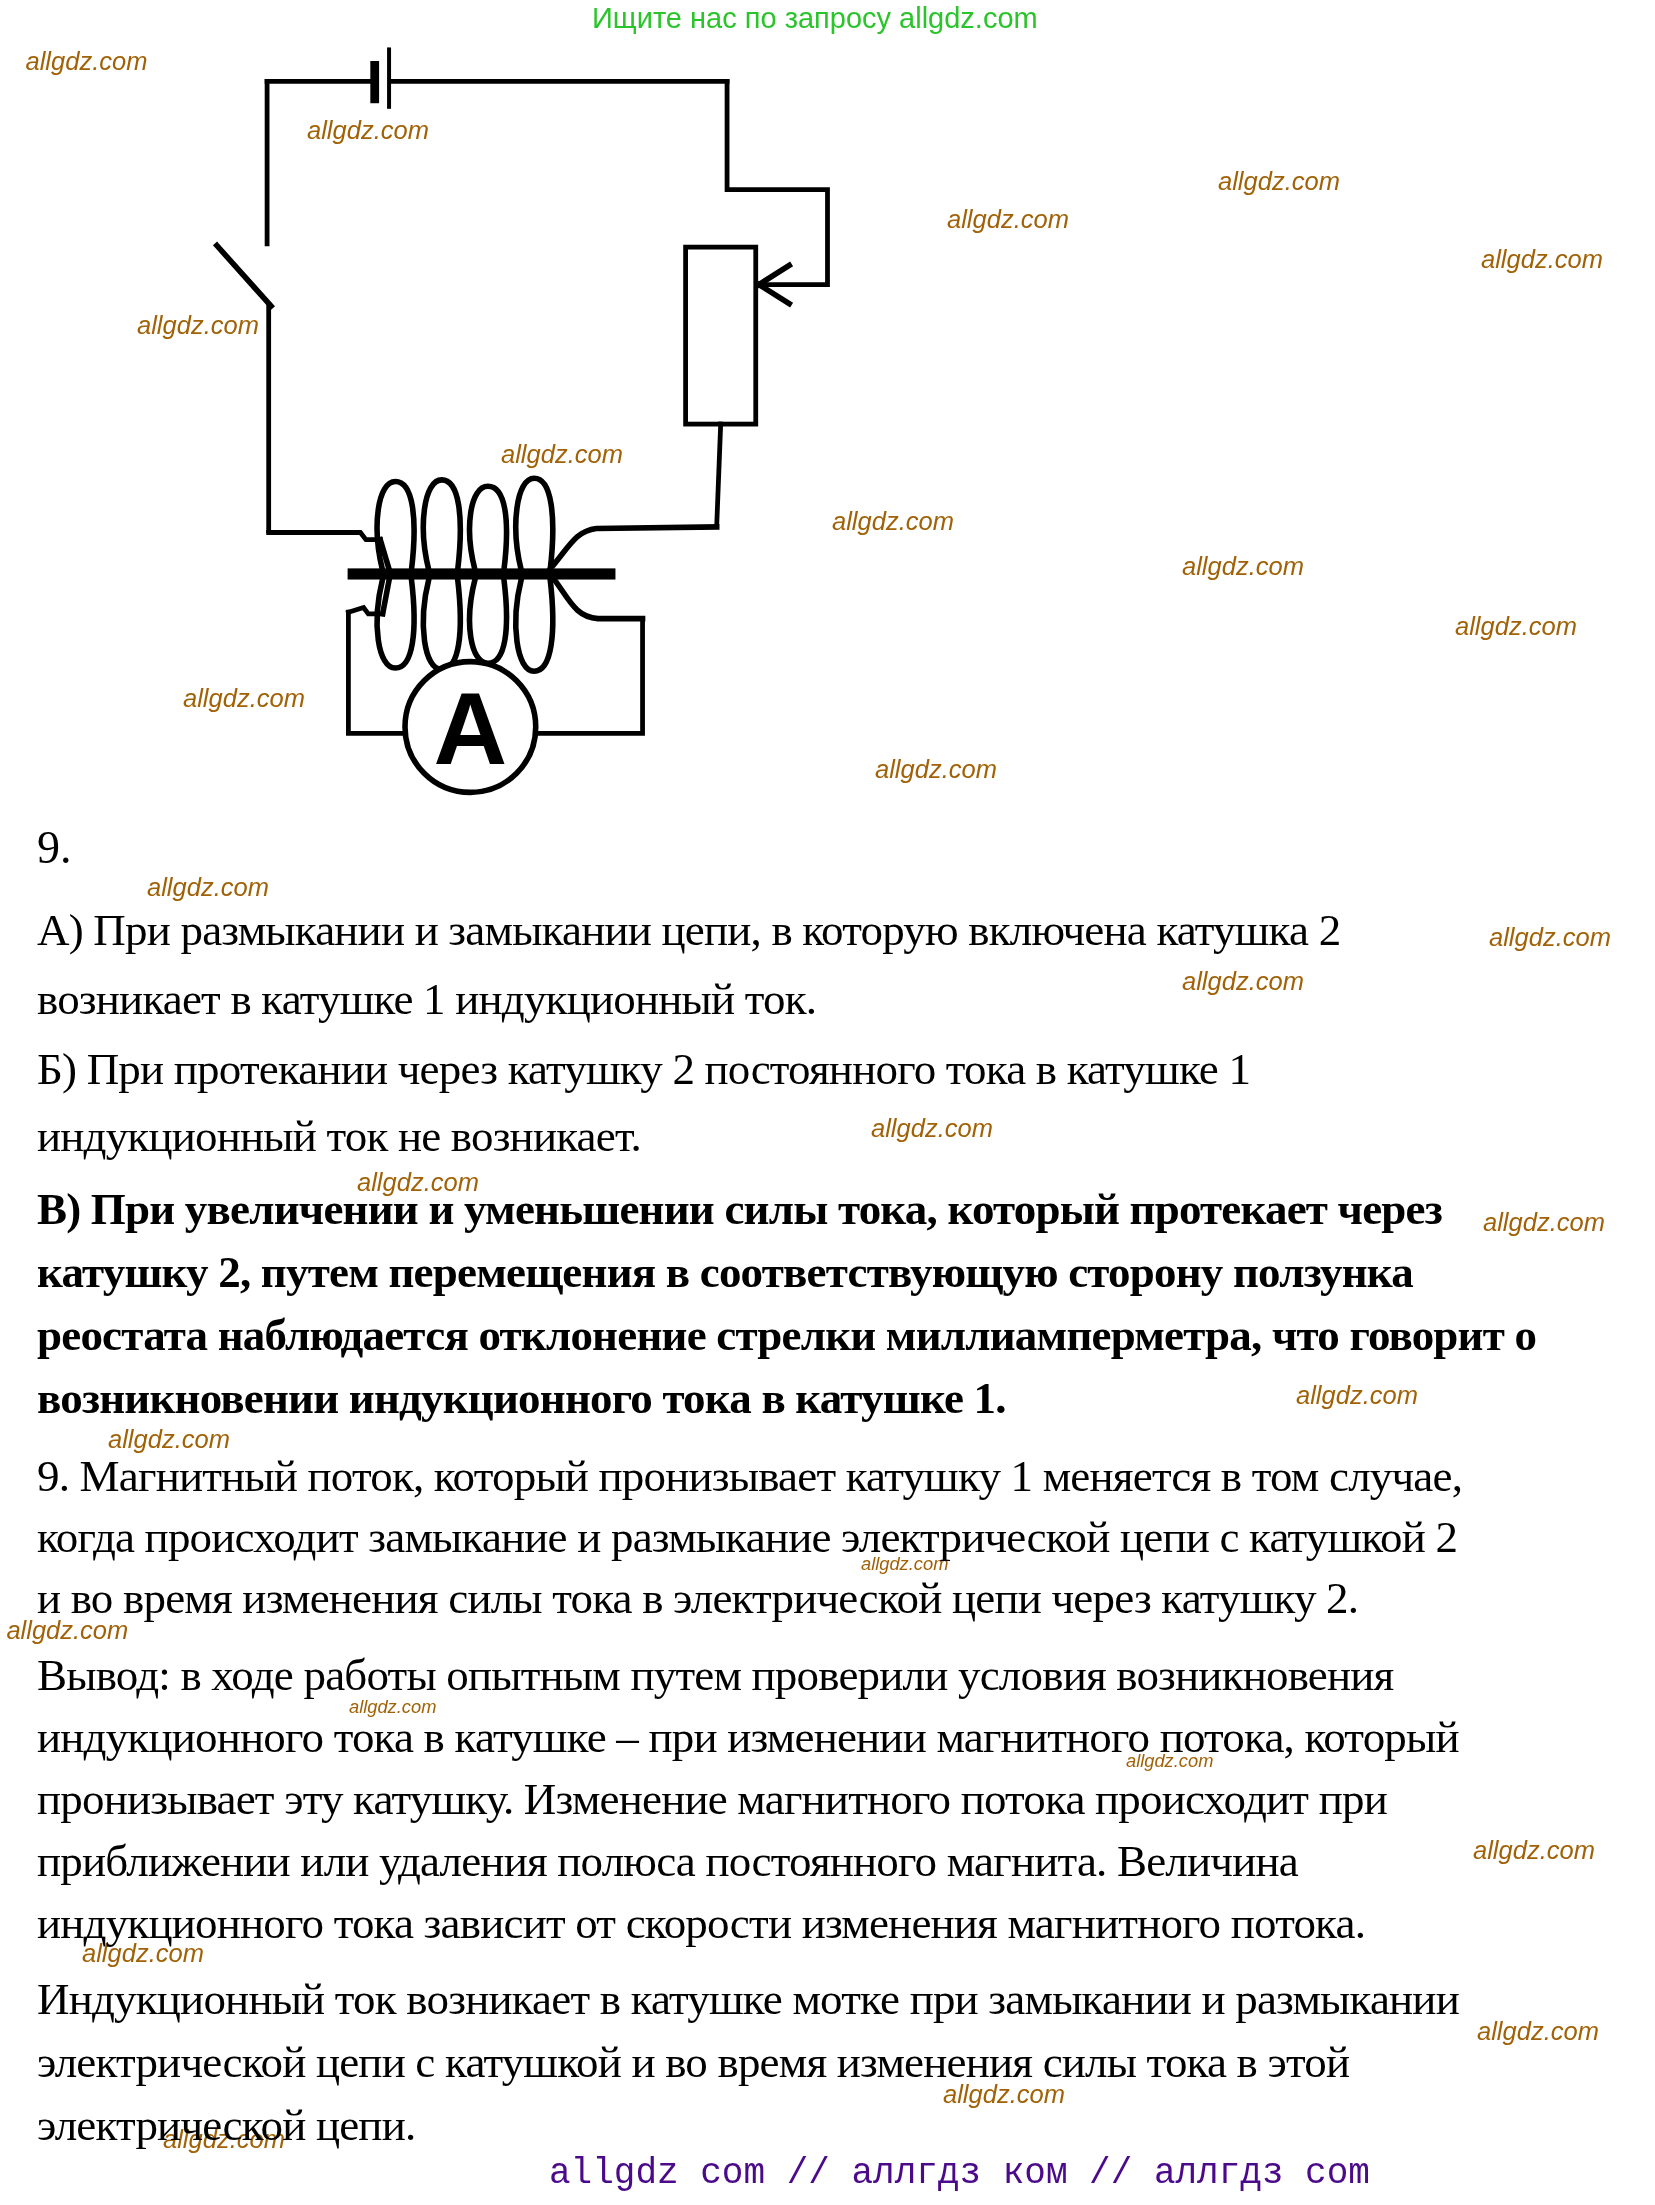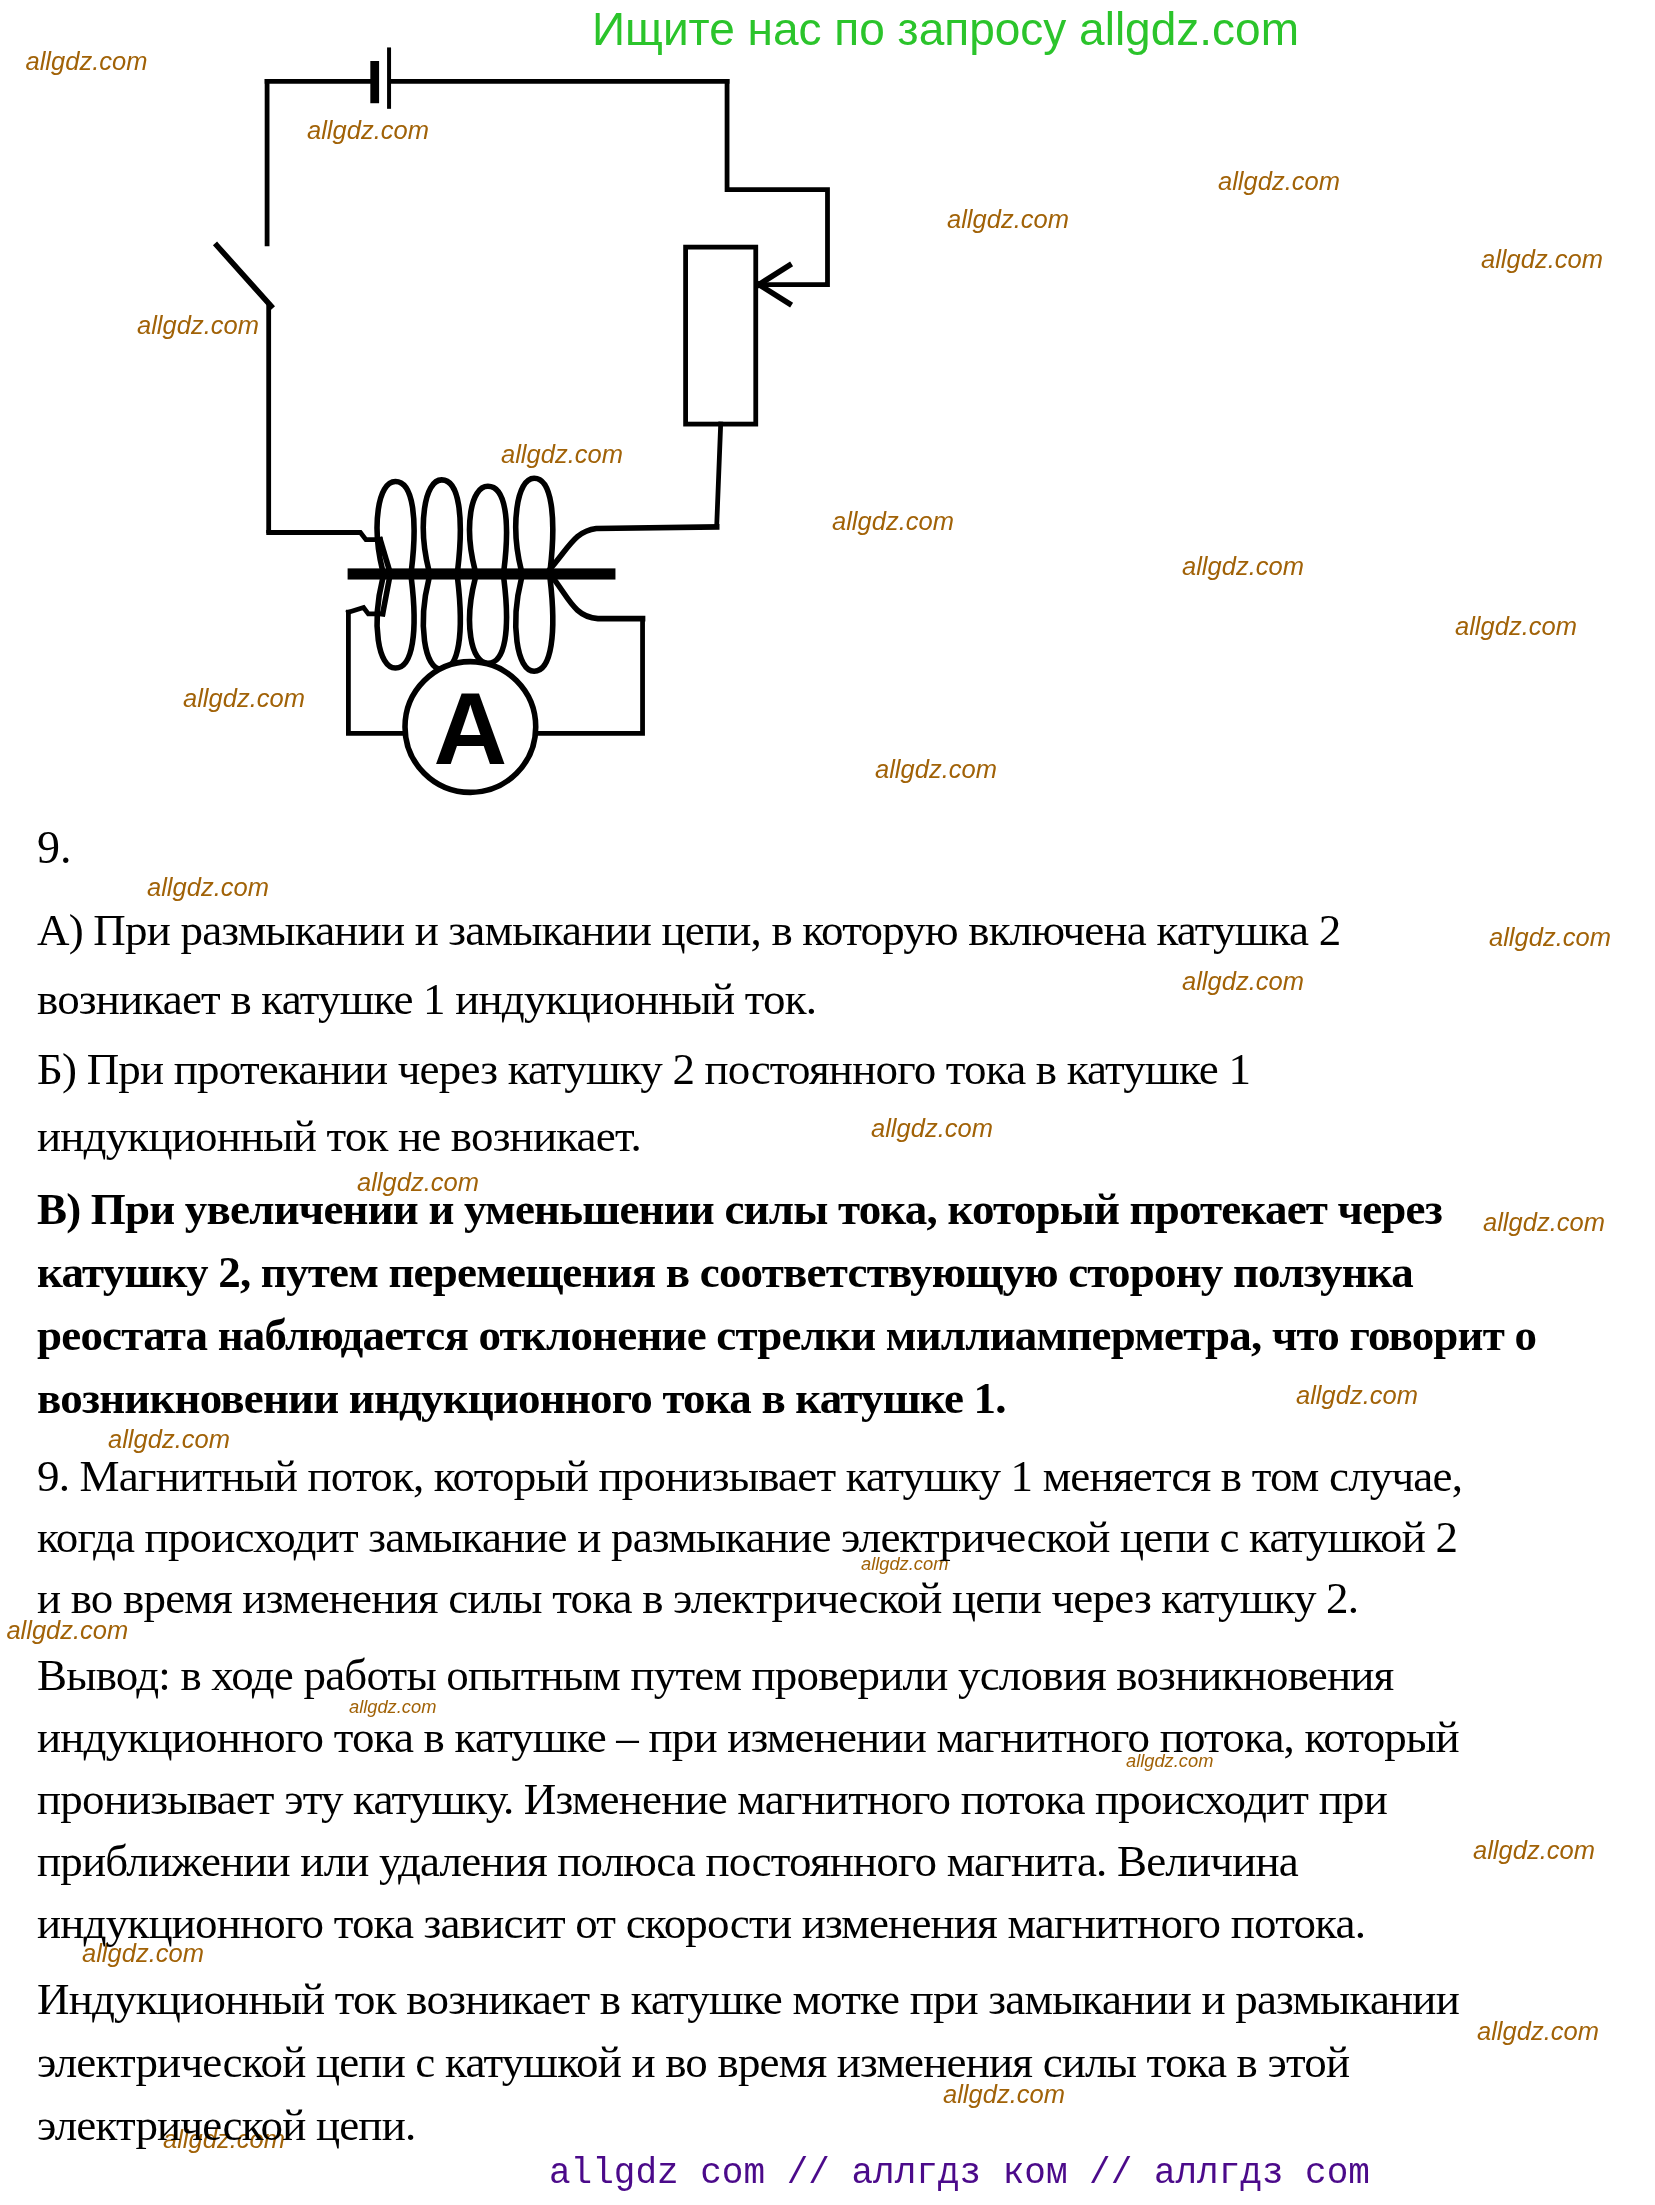--- a/index.html
+++ b/index.html
@@ -2,21 +2,21 @@
 <html lang="ru" style="font-size:12.8px"><head>
 <meta charset="utf-8">
 <style>
   html,body{margin:0;padding:0;}
   body{
     width:1655px;height:2205px;position:relative;background:#ffffff;overflow:hidden;
     font-family:"Liberation Serif", serif;color:#000;
   }
   .header-note{
     position:absolute;top:1.6px;left:592px;
-    font-family:"Liberation Sans", sans-serif;font-size:46px;white-space:nowrap;
+    font-family:"Liberation Sans", sans-serif;font-size:29px;white-space:nowrap;
   }
   .footer-note{
     position:absolute;top:2153px;left:549px;
     font-family:Liberation Mono, monospace;font-size:36px;white-space:nowrap;
   }
   #circuit{position:absolute;top:0;left:0;}
   .wm{
     position:absolute;font-family:"Liberation Sans", sans-serif;font-size:25.5px;
     color:#a16207;white-space:nowrap;line-height:1;font-style:italic;
   }

